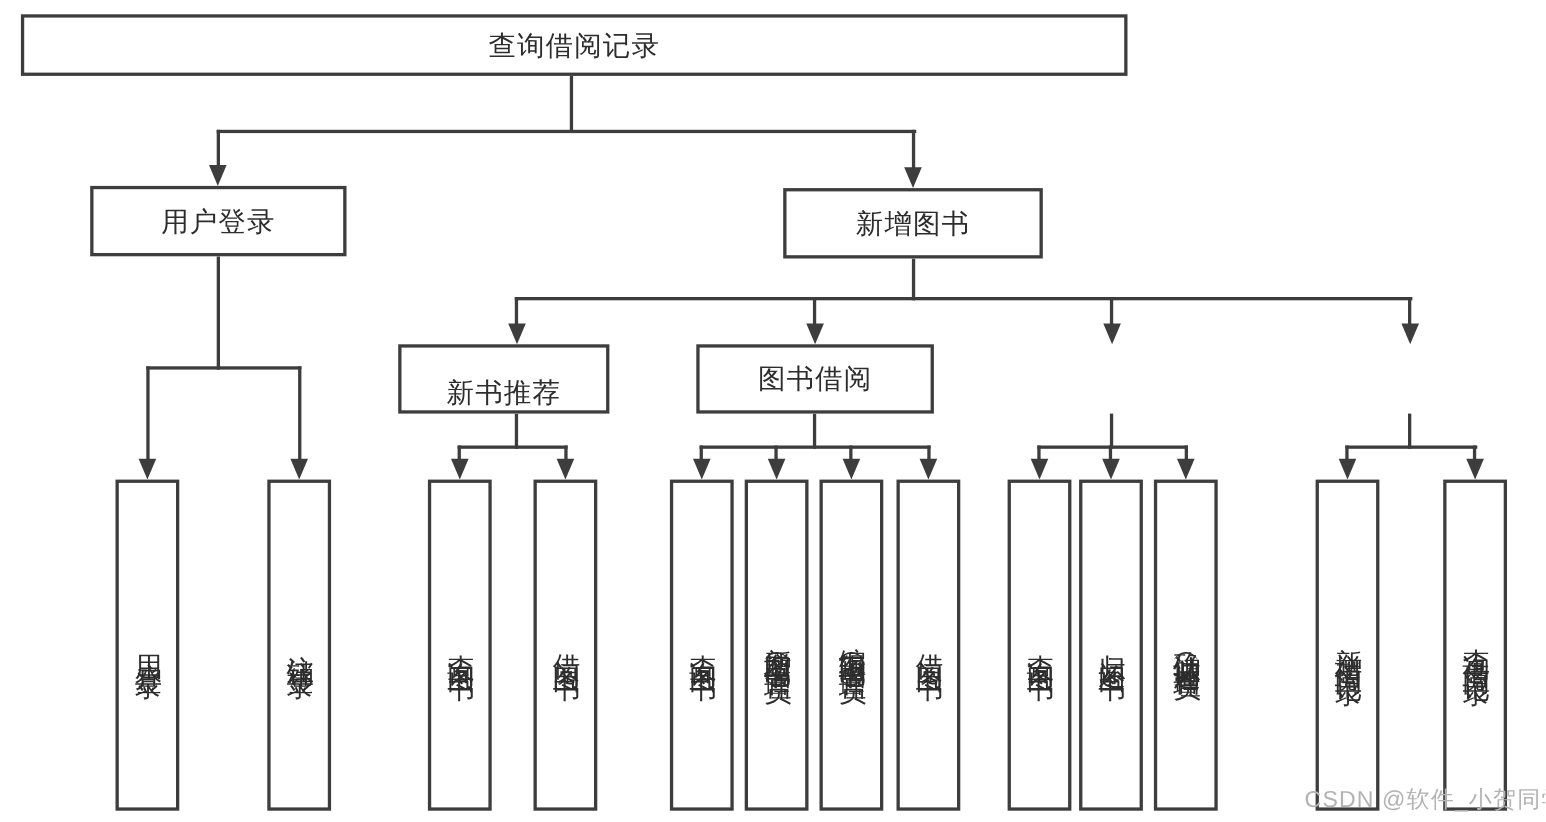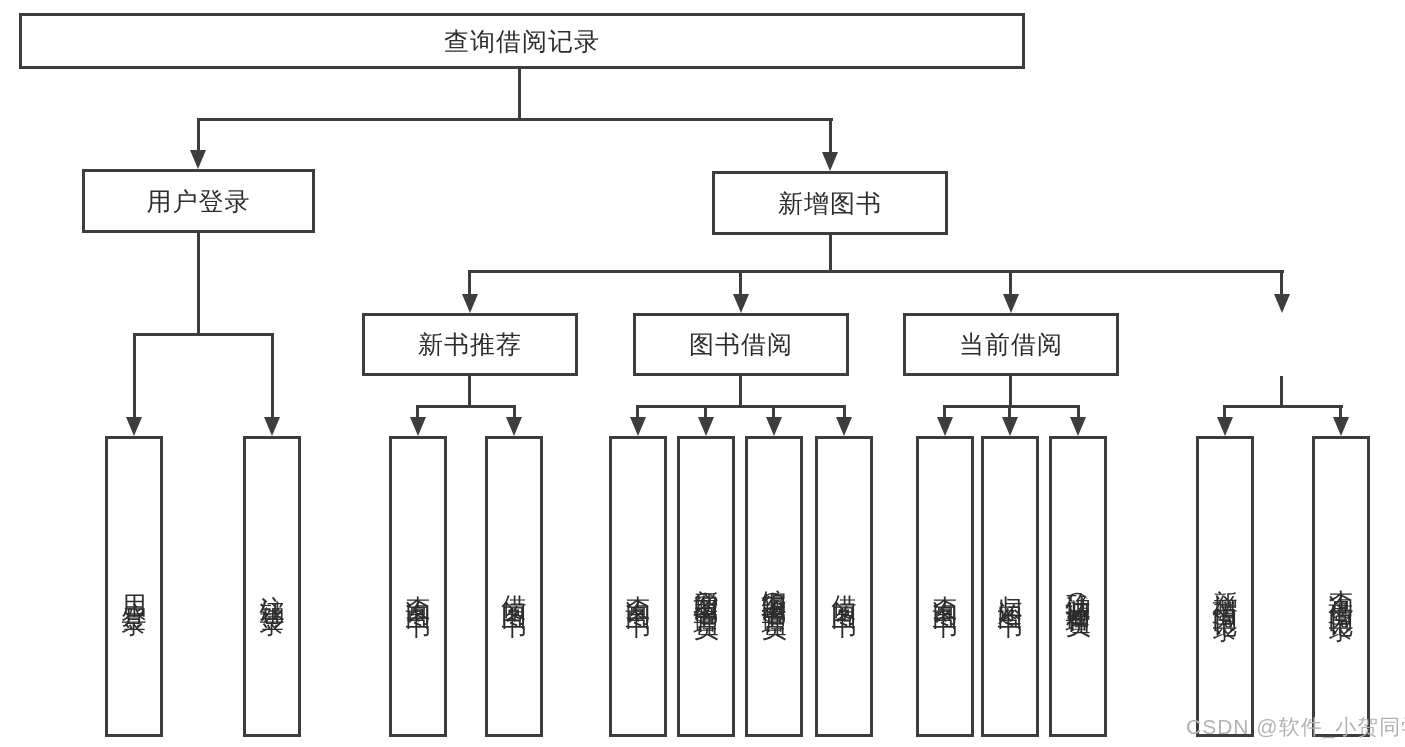--- a/index.html
+++ b/index.html
@@ -37,28 +37,25 @@
     <span>查询借阅记录</span>
   </div>
 
   <div class="node" style="left:82px;top:169px;width:233px;height:64px;">
     <span>用户登录</span>
   </div>
   <div class="node" style="left:712px;top:171px;width:236px;height:64px;">
     <span>新增图书</span>
   </div>
 
-  <div class="node" style="left:362px;top:313px;width:216px;height:63px;">
+  <div class="node" style="left:362px;top:313px;width:192px;height:63px;align-items:flex-end;">
     <span>新书推荐</span>
   </div>
   <div class="node" style="left:633px;top:313px;width:216px;height:63px;">
     <span>图书借阅</span>
-  </div>
-  <div class="node" style="left:903px;top:313px;width:216px;height:63px;">
-    <span>当前借阅</span>
   </div>
 
   <div class="node vnode" style="left:105px;top:436px;width:58px;height:301px;">
     <span>用户登录</span>
   </div>
   <div class="node vnode" style="left:243px;top:436px;width:58px;height:301px;">
     <span>注销登录</span>
   </div>
   <div class="node vnode" style="left:389px;top:436px;width:58px;height:301px;">
     <span>查询图书</span>

